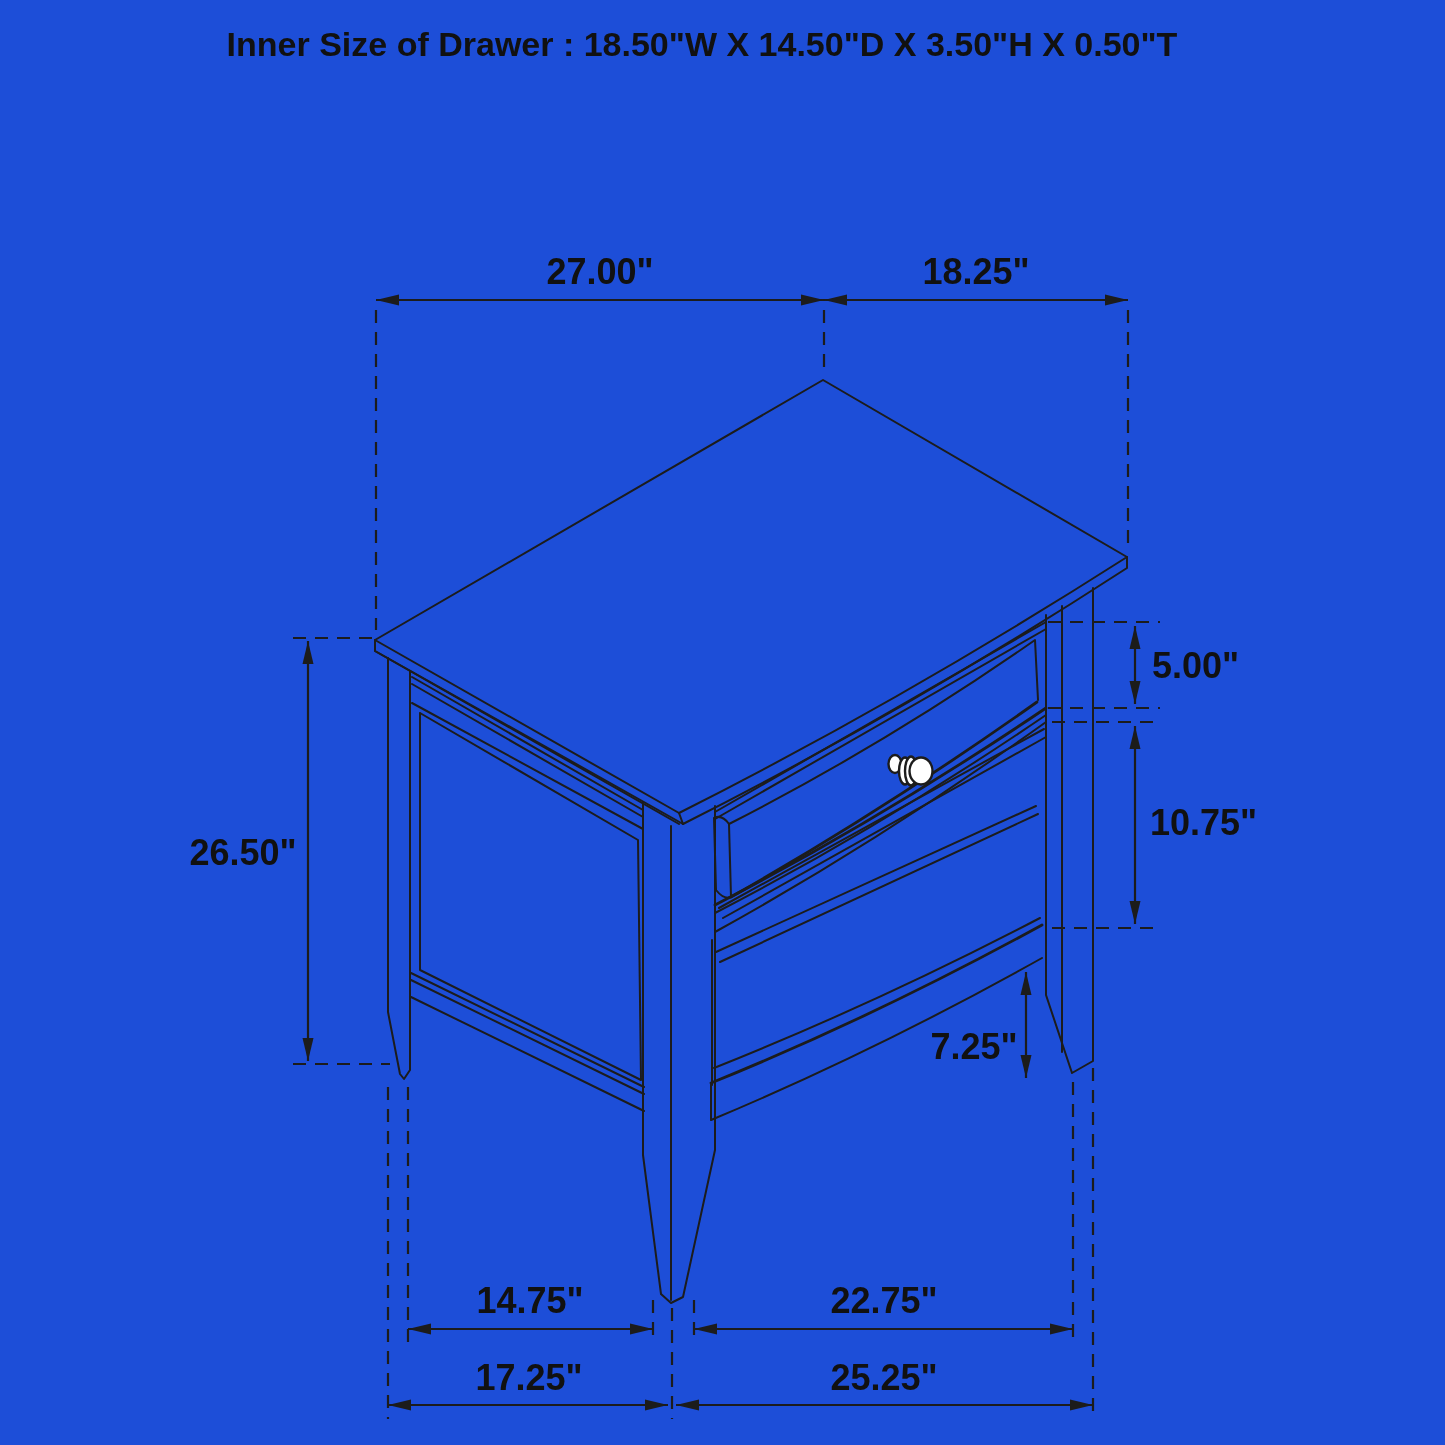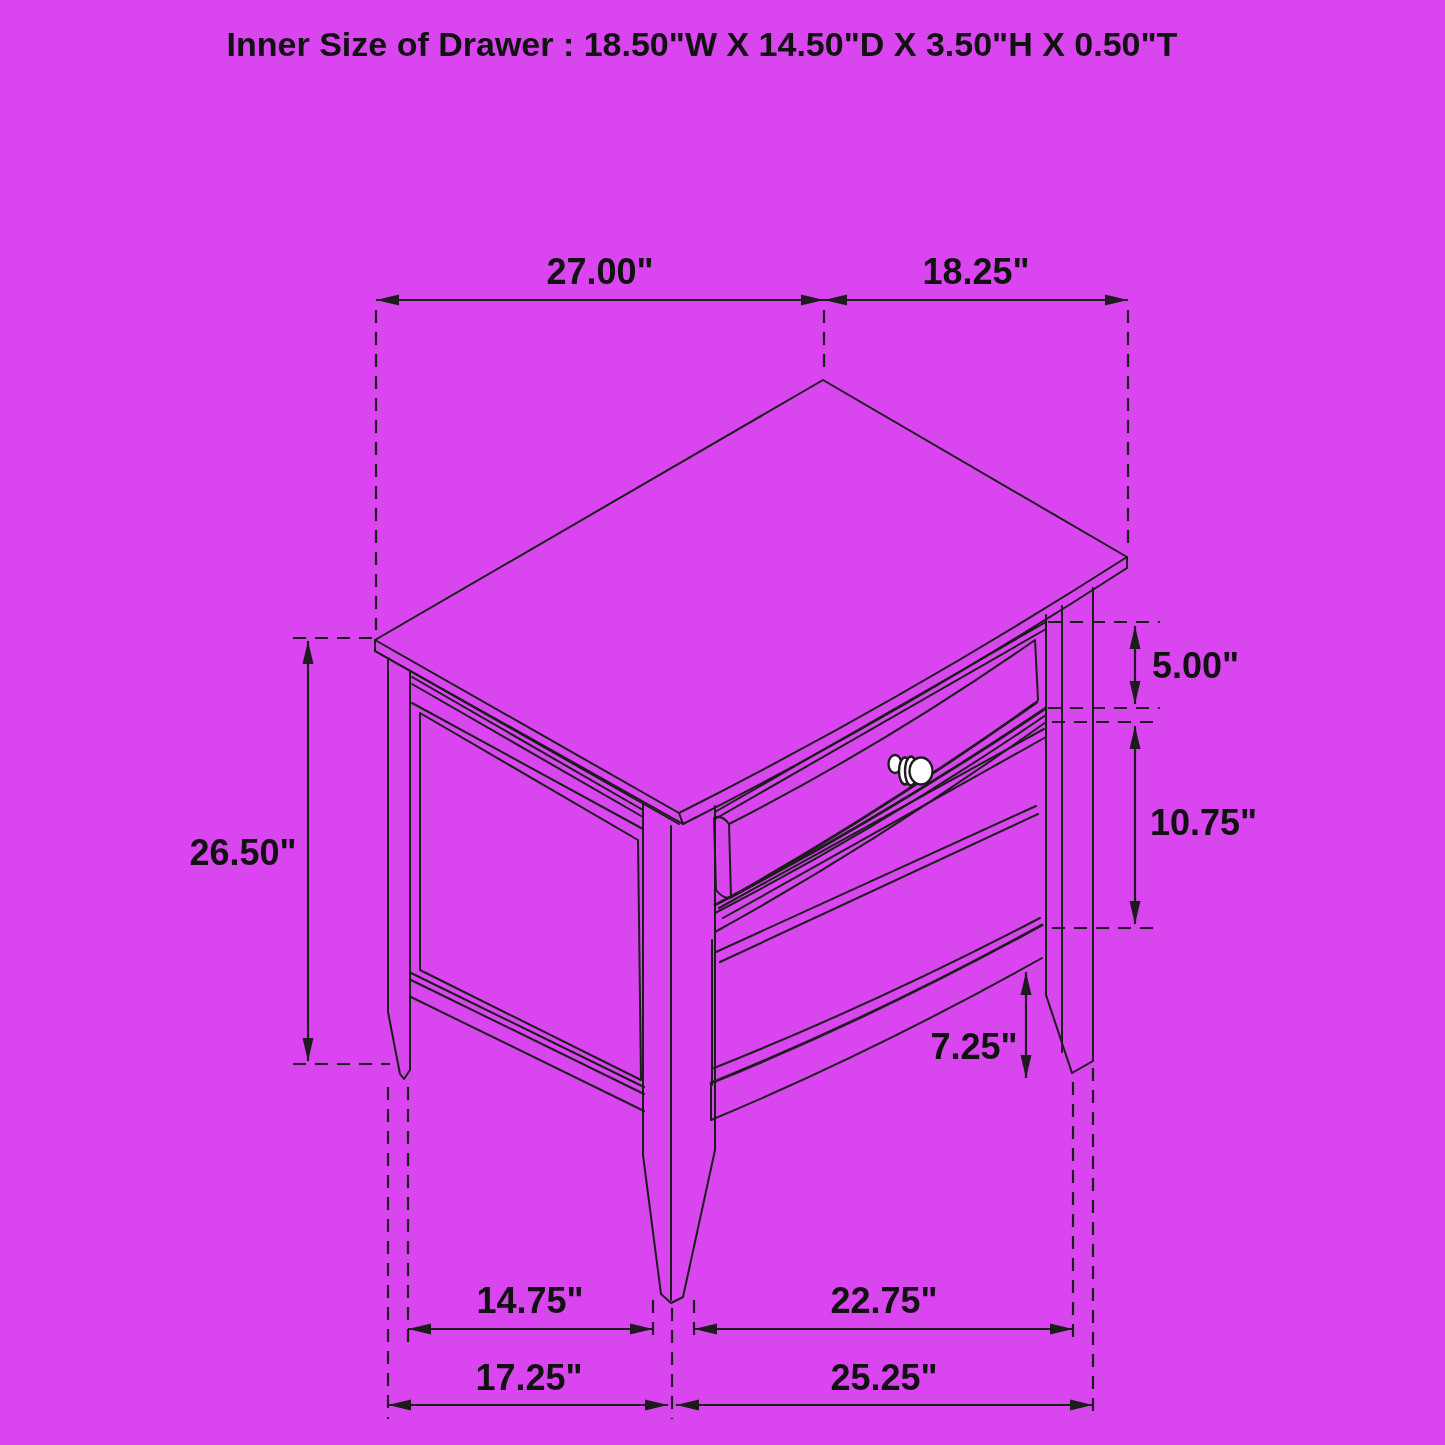--- a/index.html
+++ b/index.html
@@ -1,16 +1,16 @@
 <!DOCTYPE html>
 <html><head>
 <meta charset="utf-8">
 <style>
   html,body{margin:0;padding:0;background:#ffffff;}
-  .stage{position:relative;width:1445px;height:1445px;background:#d946ef;overflow:hidden;
+  .stage{position:relative;width:1445px;height:1445px;background:#1d4ed8;overflow:hidden;
          font-family:"Liberation Sans", sans-serif;}
   svg{position:absolute;left:0;top:0;}
   .furn{fill:none;stroke:#1c1c1c;stroke-width:2;stroke-linecap:round;stroke-linejoin:round;}
   .furn-heavy{fill:none;stroke:#1c1c1c;stroke-width:2.8;stroke-linecap:round;stroke-linejoin:round;}
   .dim{fill:none;stroke:#1c1c1c;stroke-width:2.2;}
   .ext{fill:none;stroke:#1c1c1c;stroke-width:2.2;stroke-dasharray:13 9;}
   .lbl{fill:#111111;font-weight:bold;font-size:36px;}
   .ttl{fill:#111111;font-weight:bold;font-size:34px;text-anchor:middle;}
   .knob{fill:#ffffff;stroke:#1c1c1c;stroke-width:2.4;}
 </style>

